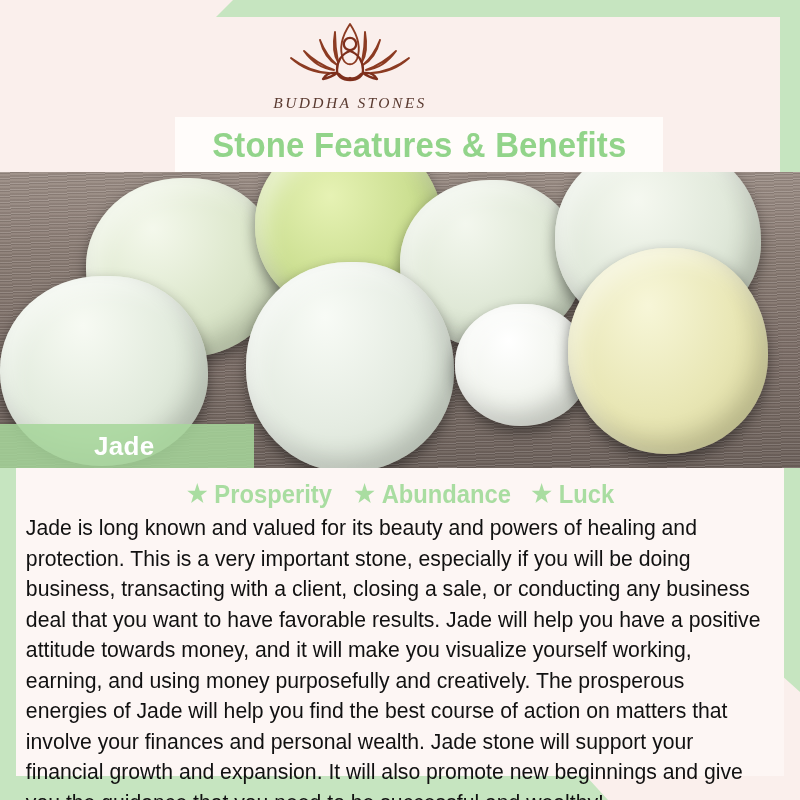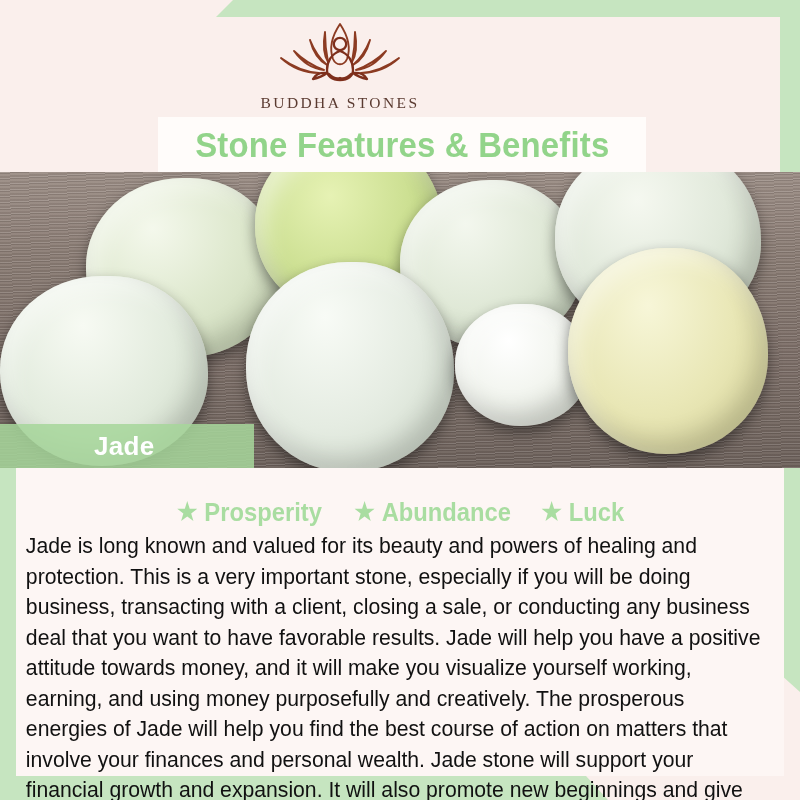--- a/index.html
+++ b/index.html
@@ -54,45 +54,46 @@
     width: 608px;
     height: 24px;
     background: #c6e5c0;
     clip-path: polygon(0 0, calc(100% - 22px) 0, 100% 100%, 0 100%);
   }
 
   
   .brand {
     position: absolute;
     top: 18px;
-    left: 6px;
+    left: 16px;
     width: 668px;
     text-align: center;
     z-index: 6;
+    font-style: italic;
   }
   .brand-mark {
     display: block;
     margin: 0 auto;
     width: 150px;
     height: 72px;
   }
   .brand-name {
     display: block;
     margin-top: 4px;
     font-family: "Liberation Serif", serif;
     font-size: 15.5px;
     letter-spacing: 2.4px;
     color: #5a3a30;
     font-weight: 400;
   }
 
   
   .title-banner {
     position: absolute;
-    left: 158px;
+    left: 175px;
     top: 117px;
     width: 488px;
     height: 55px;
     background: #fffcfa;
     z-index: 6;
     display: flex;
     align-items: center;
     justify-content: center;
   }
   .title-text {
@@ -175,22 +176,22 @@
     top: 468px;
     width: 768px;
     height: 308px;
     background: #fdf6f4;
     z-index: 4;
   }
   .benefits {
     display: flex;
     align-items: center;
     justify-content: center;
-    gap: 24px;
-    padding-top: 27px;
+    gap: 14px;
+    padding-top: 9px;
     height: 34px;
   }
   .benefit {
     display: inline-flex;
     align-items: center;
     gap: 7px;
     font-family: "Liberation Sans Narrow", "Liberation Sans", sans-serif;
     font-weight: bold;
     font-size: 25px;
     color: #a9dda1;

